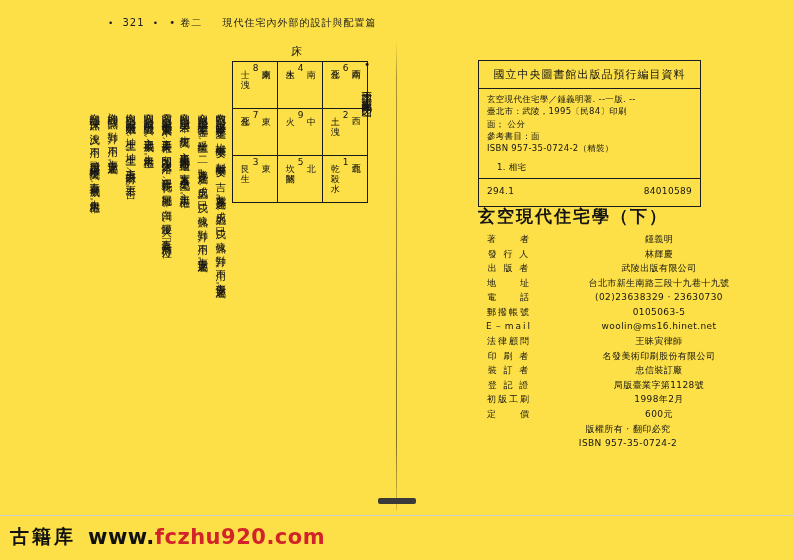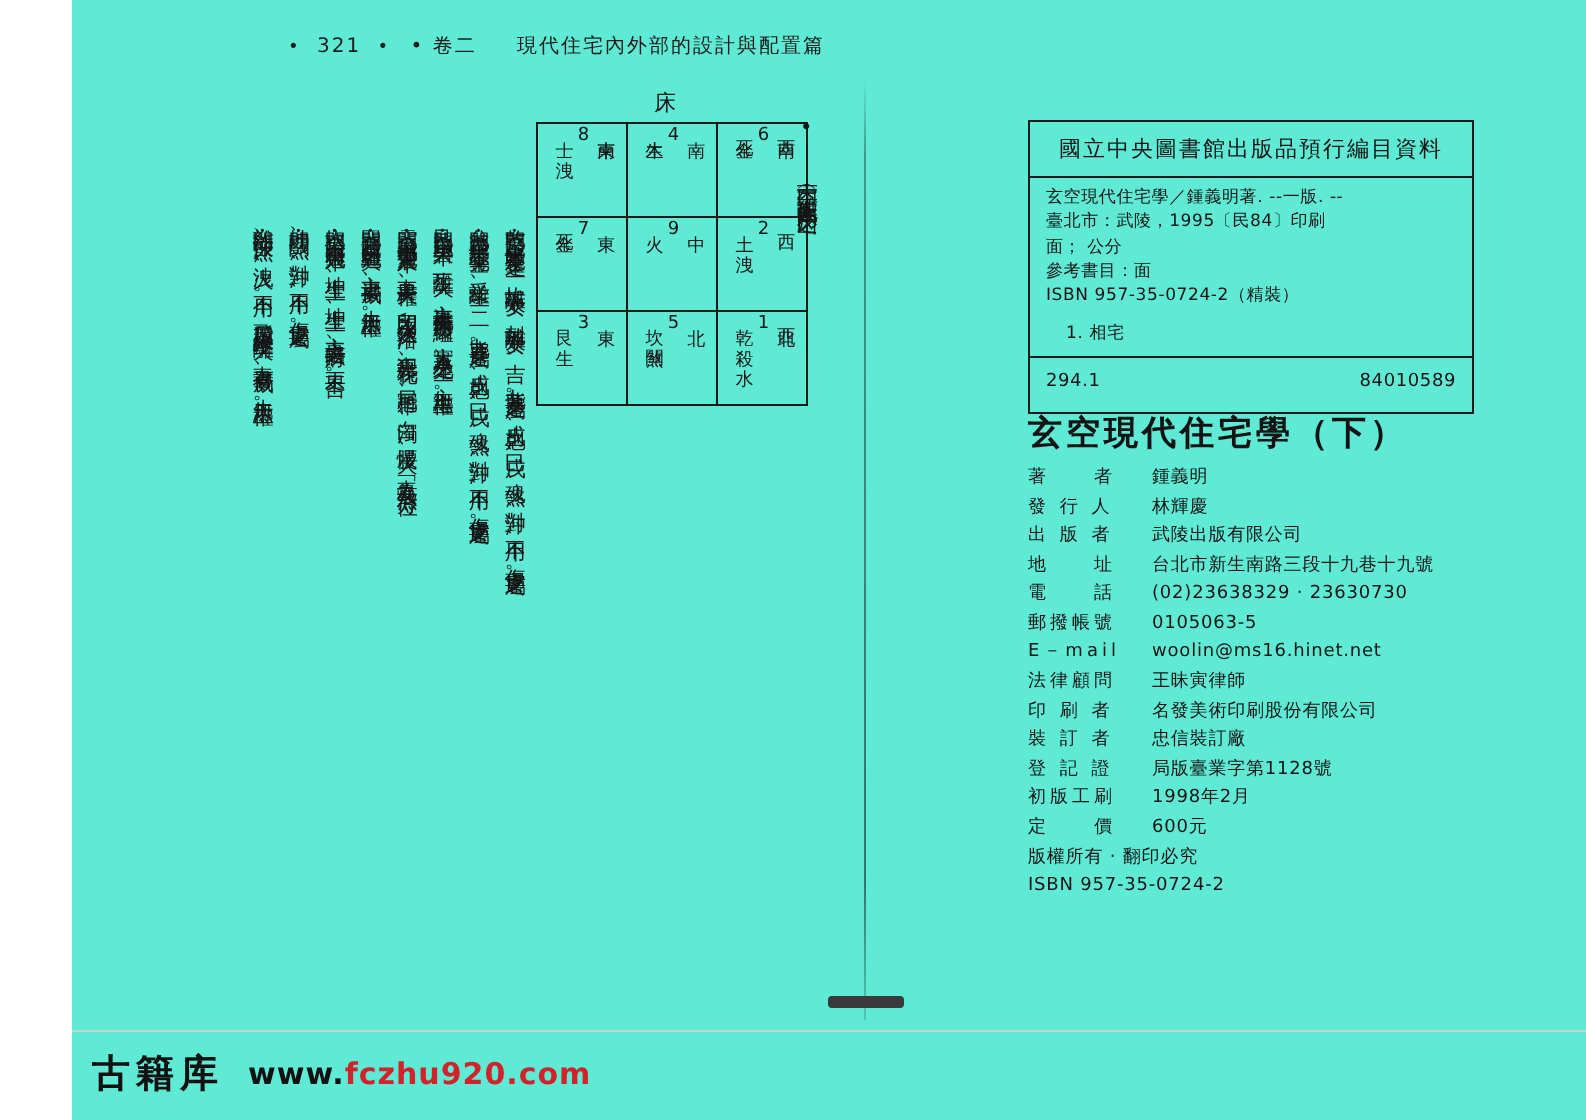--- a/index.html
+++ b/index.html
@@ -11,22 +11,21 @@
     width: 793px;
     height: 560px;
     position: relative;
     font-family: "DejaVu Sans", sans-serif;
     color: #141414;
     overflow: hidden;
   }
   .page {
     position: absolute;
     inset: 0;
-    background: #5eead4;
-    margin-left: 36px;
+    background: #fde047;
   }
 
   
   .header {
     position: absolute;
     top: 16px;
     left: 108px;
     font-size: 10px;
     letter-spacing: 1px;
     white-space: nowrap;
@@ -154,20 +153,21 @@
 
   
   .colophon {
     position: absolute;
     left: 478px;
     top: 232px;
     width: 300px;
     font-size: 9px;
     line-height: 1.62;
     letter-spacing: 0.4px;
+    text-align: center;
   }
   .crow { display: flex; }
   .clabel {
     width: 62px;
     flex: 0 0 62px;
     letter-spacing: 2px;
     white-space: nowrap;
   }
   .cval { flex: 1; white-space: nowrap; }
   .cnote { margin-top: 4px; line-height: 1.6; }
@@ -188,21 +188,21 @@
     align-items: center;
     gap: 12px;
   }
   .footer .fcn {
     font-size: 19px;
     letter-spacing: 3px;
     color: #111;
     font-weight: bold;
   }
   .footer .furl {
-    font-size: 15px;
+    font-size: 21px;
     color: #d2232a;
     font-weight: bold;
     letter-spacing: 0.5px;
   }
   .footer .furl .www { color: #111; font-weight: bold; }
 </style>
 </head>
 <body>
 
 <div class="page">

